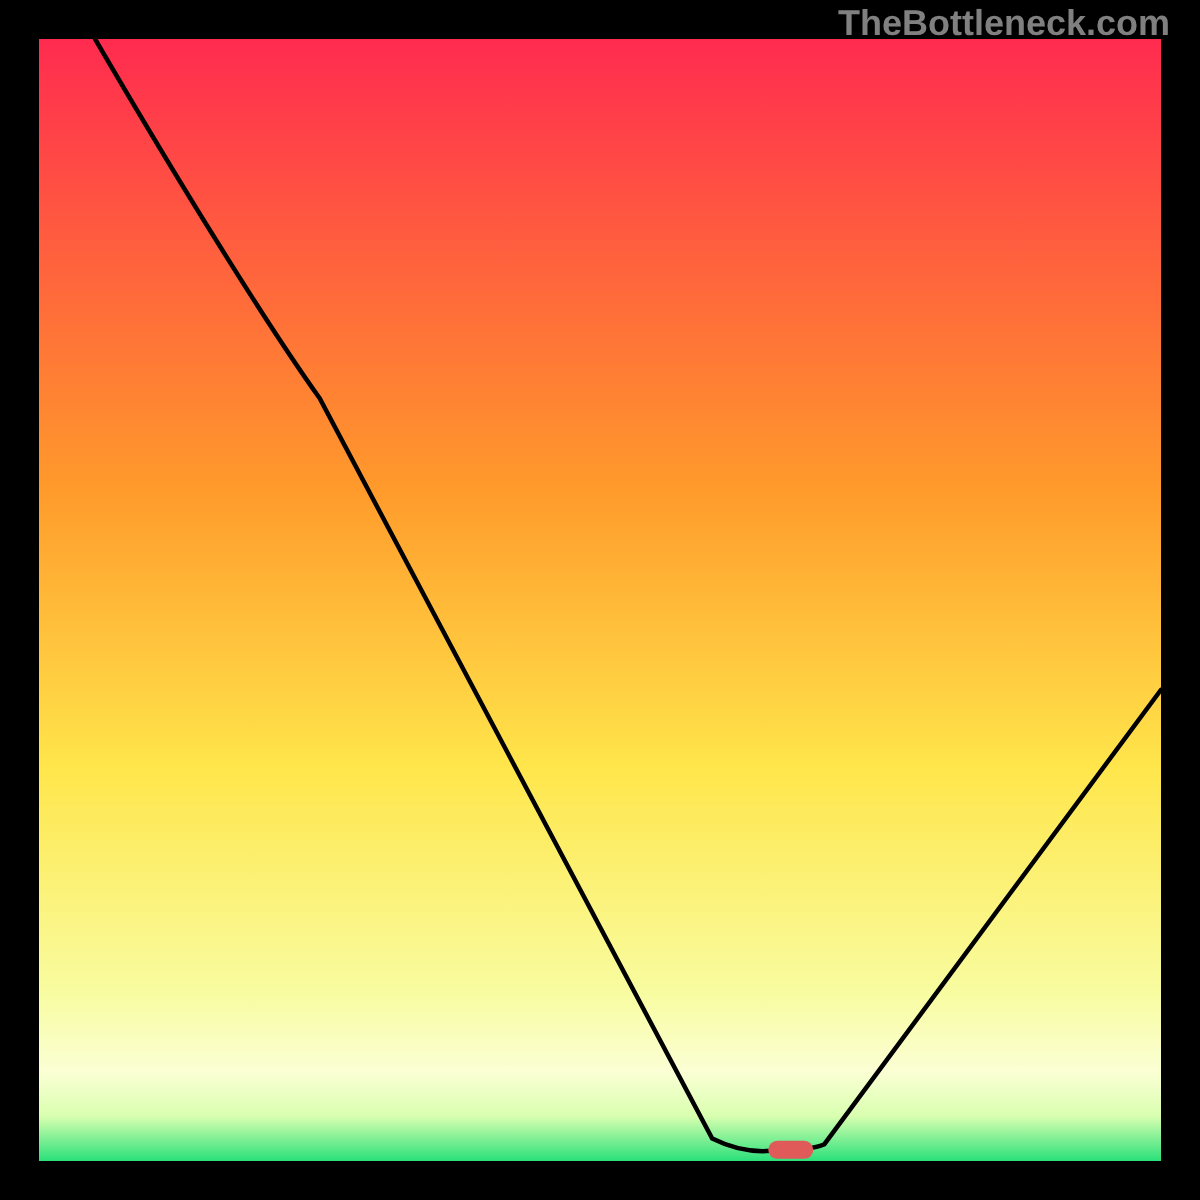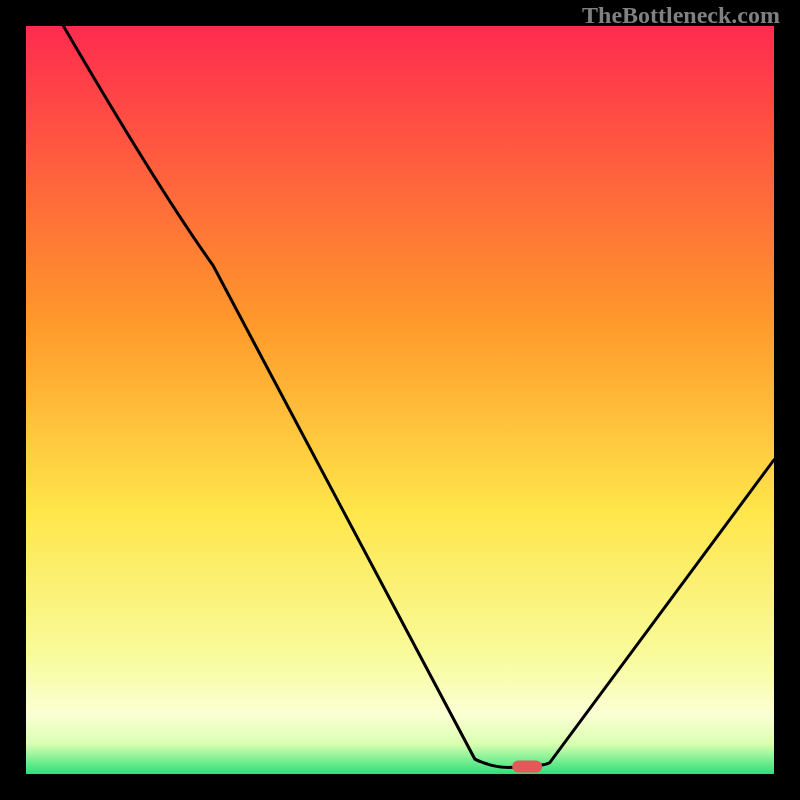--- a/index.html
+++ b/index.html
@@ -12,21 +12,20 @@
     font-family: Arial, sans-serif;
   }
   .watermark {
     position: absolute;
     top: 2px;
     right: 20px;
     color: #808080;
     font-size: 24px;
     font-weight: bold;
     z-index: 10;
-    font-family: Liberation Serif, serif;
   }
   .plot-area {
     position: absolute;
     left: 26px;
     top: 26px;
     width: 748px;
     height: 748px;
     overflow: hidden;
   }
   svg {

